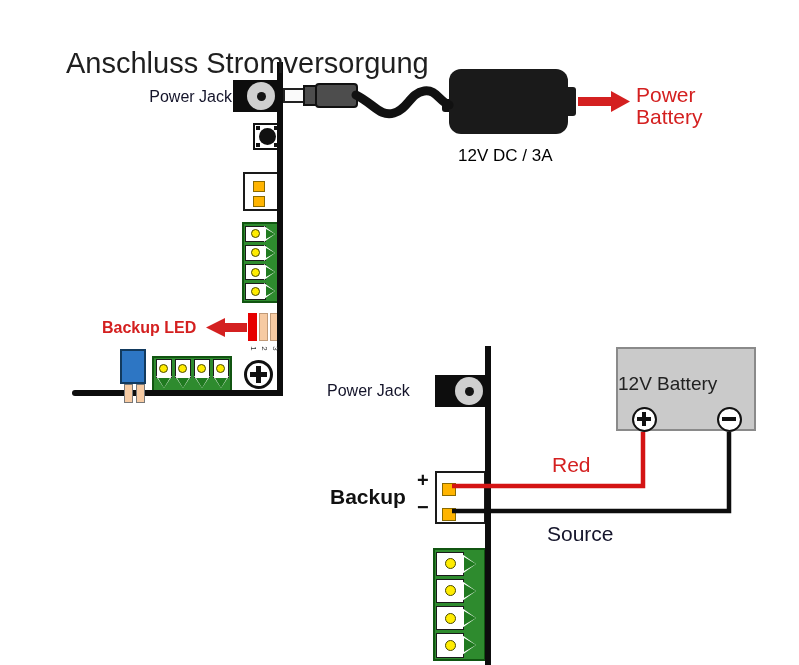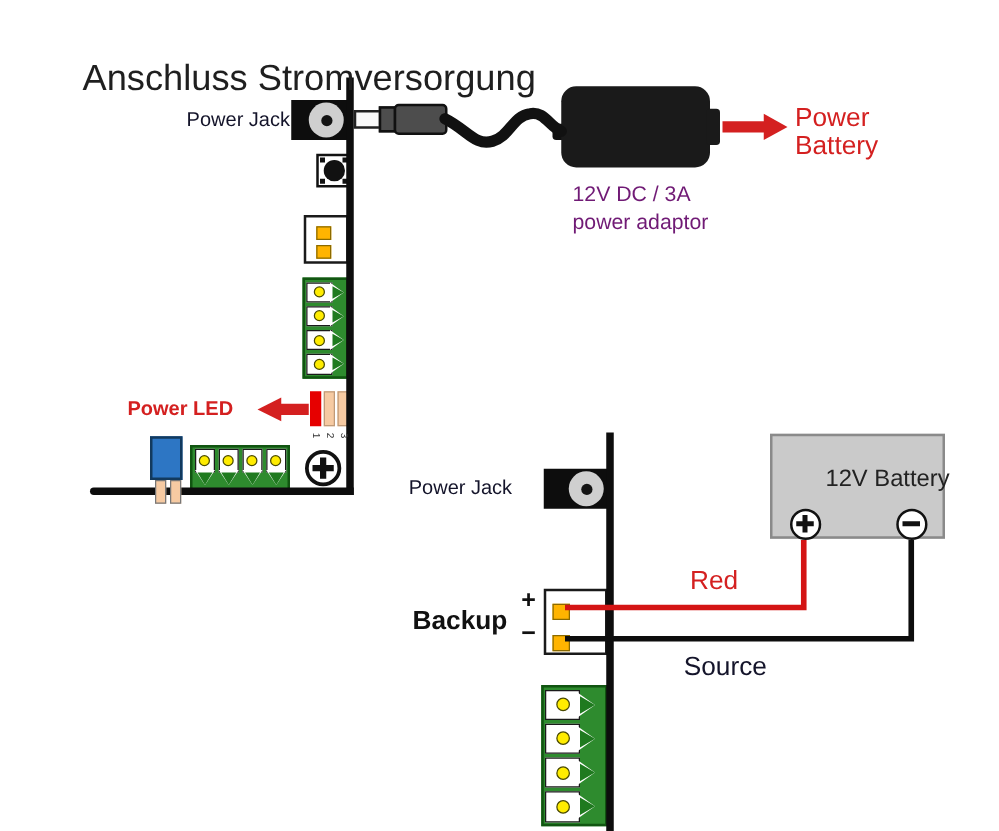--- a/index.html
+++ b/index.html
@@ -5,21 +5,21 @@
   html,body{margin:0;padding:0;background:#fff;}
   #canvas{position:relative;width:799px;height:665px;background:#fff;overflow:hidden;
           font-family:"Liberation Sans", sans-serif;color:#1f1f1f;}
   .abs{position:absolute;}
   
   .board-line{position:absolute;background:#0d0d0d;z-index:4;}
   
   .t-title{font-size:29px;color:#1f1f1f;white-space:nowrap;z-index:6;}
   .t-voltage{font-size:29px;color:#1f1f1f;white-space:nowrap;z-index:6;}
   .t-label{font-size:16px;color:#14142a;white-space:nowrap;z-index:6;}
-  .t-caption{font-size:17px;line-height:21.5px;color:#701a75;z-index:6;}
+  .t-caption{font-size:17px;line-height:21.5px;color:#000000;z-index:6;}
   .t-red{color:#d42020;z-index:6;}
   .t-powersource{font-size:21px;line-height:22px;white-space:nowrap;}
   .t-powerled{font-size:16px;font-weight:bold;white-space:nowrap;}
   .t-backup{font-size:27px;font-weight:bold;color:#1c1c8f;white-space:nowrap;z-index:6;}
   .t-battery{font-size:21px;font-weight:bold;color:#111;white-space:nowrap;z-index:6;}
   .t-sign{font-size:20px;font-weight:bold;color:#111;z-index:6;}
   .t-wire{font-size:21px;white-space:nowrap;z-index:6;}
   .t-batt12{font-size:19px;color:#222;z-index:6;}
   .t-pin{font-size:8px;color:#333;transform:rotate(90deg);transform-origin:center;z-index:6;width:10px;height:11px;line-height:11px;text-align:center;}
   
@@ -100,21 +100,20 @@
   </div>
 
   <div class="plug-tip"></div>
   <div class="plug-collar"></div>
   <div class="plug-body"></div>
   <div class="adaptor-nub"></div>
   <div class="adaptor"></div>
   <div class="adaptor-tab"></div>
   <div class="abs t-caption" style="left:458px;top:145px;">
     <div>12V DC / 3A</div>
-    <div>power adaptor</div>
   </div>
   <div class="abs t-red t-powersource" style="left:636px;top:84px;">
     <div>Power</div>
     <div>Battery</div>
   </div>
 
   <div class="button">
     <div class="bdot c1"></div>
     <div class="bdot c2"></div>
     <div class="bdot c3"></div>
@@ -151,21 +150,21 @@
       </div>
     <div class="cell">
         <div class="cbox">
           <div class="dot"></div>
         </div>
         <div class="notch"></div>
         <div class="ah"></div>
       </div>
   </div>
 
-  <div class="abs t-red t-powerled" style="left:102px;top:319px;">Power LED</div>
+  <div class="abs t-red t-powerled" style="left:102px;top:319px;">Backup LED</div>
   <div class="ledrect led-on" style="left:248px;"></div>
   <div class="ledrect led-off" style="left:259px;"></div>
   <div class="ledrect led-off" style="left:270px;"></div>
   <div class="abs t-pin" style="left:248px;top:343px;">1</div>
   <div class="abs t-pin" style="left:259px;top:343px;">2</div>
   <div class="abs t-pin" style="left:270px;top:343px;">3</div>
 
   <div class="trimmer"></div>
   <div class="leg" style="left:124px;"></div>
   <div class="leg" style="left:136px;"></div>
@@ -210,21 +209,21 @@
   <div class="board-line" style="left:485px;top:346px;width:6px;height:319px;"></div>
 
   <div class="abs t-label" style="left:327px;top:382px;">Power Jack</div>
   <div class="jack-box" style="left:435px;top:375px;width:51px;height:32px;">
     <div class="donut" style="left:20px;top:2px;">
       <div class="donut-dot"></div>
     </div>
   </div>
 
   <div class="battery">
-    <div class="abs t-batt12" style="left:0;top:24px;width:136px;text-align:center;padding-left:24px;">12V Battery</div>
+    <div class="abs t-batt12" style="left:0;top:24px;width:136px;">12V Battery</div>
     <div class="term" style="left:14px;top:58px;">
       <div class="tv"></div>
         <div class="th"></div>
     </div>
     <div class="term" style="left:99px;top:58px;">
       <div class="th"></div>
     </div>
   </div>
 
   <div class="abs t-battery" style="left:330px;top:485px;">Backup</div>

